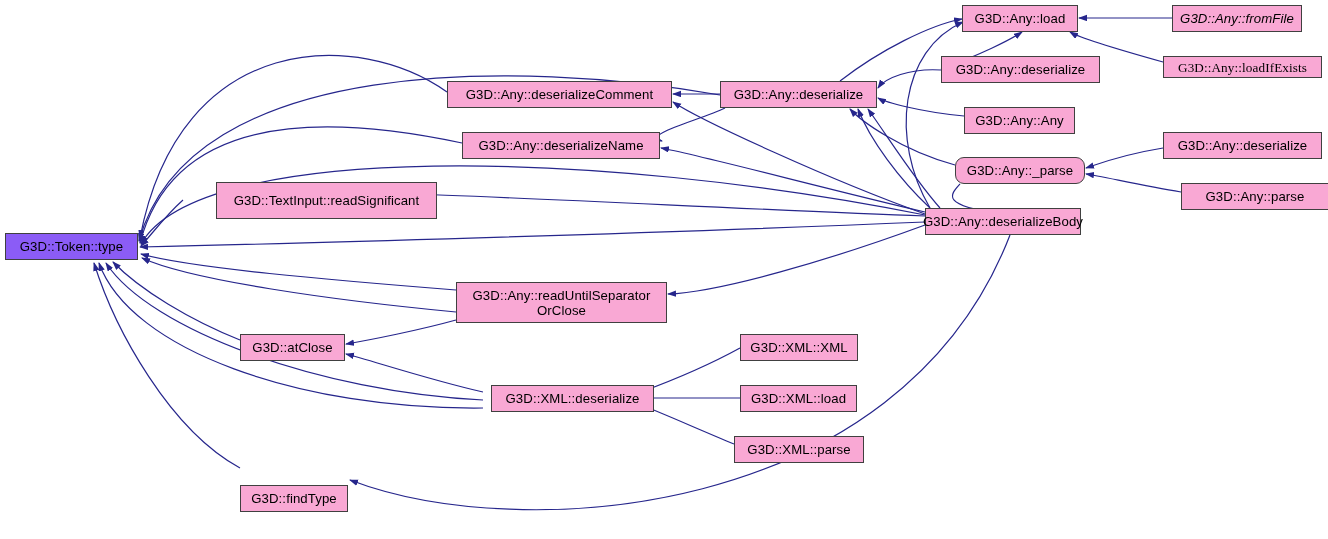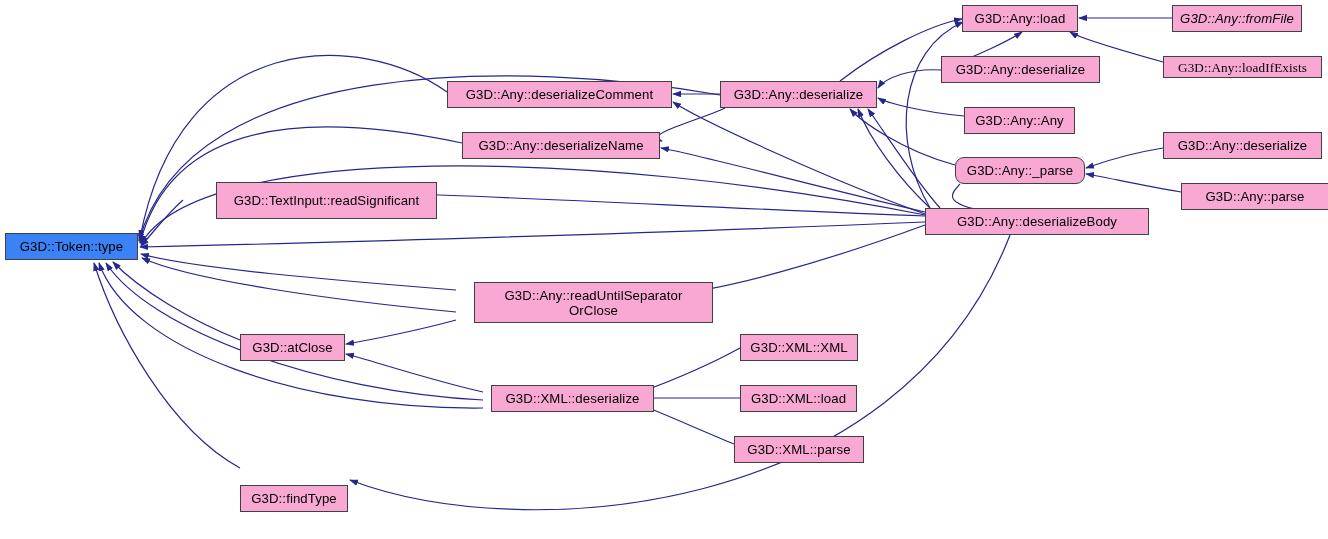--- a/index.html
+++ b/index.html
@@ -32,21 +32,21 @@
     font-size: 13.2px;
     line-height: 15px;
     display: flex;
     align-items: center;
     justify-content: center;
     text-align: center;
     white-space: pre;
     letter-spacing: 0.1px;
   }
   .node.highlight {
-    background: #3b82f6;
+    background: #8b5cf6;
     border-color: #404040;
   }
 </style>
 </head>
 <body>
 
 <div id="canvas">
 
   <svg id="edge-layer" viewBox="0 0 1328 539">
     <defs>
@@ -102,22 +102,22 @@
       <div class="node" style="left: 462px; top: 132px; width: 198px; height: 27px;">G3D::Any::deserializeName</div>
       <div class="node" style="left: 720px; top: 81px; width: 157px; height: 27px;">G3D::Any::deserialize</div>
       <div class="node" style="left: 962px; top: 5px; width: 116px; height: 27px;">G3D::Any::load</div>
       <div class="node" style="left: 1172px; top: 5px; width: 130px; height: 27px; font-style: italic;">G3D::Any::fromFile</div>
       <div class="node" style="left: 1163px; top: 56px; width: 159px; height: 22px; font-family: Liberation Serif, serif;">G3D::Any::loadIfExists</div>
       <div class="node" style="left: 941px; top: 56px; width: 159px; height: 27px;">G3D::Any::deserialize</div>
       <div class="node" style="left: 964px; top: 107px; width: 111px; height: 27px;">G3D::Any::Any</div>
       <div class="node" style="left: 955px; top: 157px; width: 130px; height: 27px; border-radius: 9px;">G3D::Any::_parse</div>
       <div class="node" style="left: 1163px; top: 132px; width: 159px; height: 27px;">G3D::Any::deserialize</div>
       <div class="node" style="left: 1181px; top: 183px; width: 148px; height: 27px;">G3D::Any::parse</div>
-      <div class="node" style="left: 925px; top: 208px; width: 224px; height: 27px;">G3D::Any::deserializeBody</div>
-      <div class="node" style="left: 456px; top: 282px; width: 239px; height: 41px; margin-left: 18px;">G3D::Any::readUntilSeparator
+      <div class="node" style="left: 925px; top: 208px; width: 156px; height: 27px;">G3D::Any::deserializeBody</div>
+      <div class="node" style="left: 456px; top: 282px; width: 211px; height: 41px;">G3D::Any::readUntilSeparator
 OrClose</div>
       <div class="node" style="left: 240px; top: 334px; width: 105px; height: 27px;">G3D::atClose</div>
       <div class="node" style="left: 491px; top: 385px; width: 163px; height: 27px;">G3D::XML::deserialize</div>
       <div class="node" style="left: 740px; top: 334px; width: 118px; height: 27px;">G3D::XML::XML</div>
       <div class="node" style="left: 740px; top: 385px; width: 117px; height: 27px;">G3D::XML::load</div>
       <div class="node" style="left: 734px; top: 436px; width: 130px; height: 27px;">G3D::XML::parse</div>
       <div class="node" style="left: 240px; top: 461px; width: 108px; height: 27px; margin-top: 24px;">G3D::findType</div>
     </div>
 
 </div>

